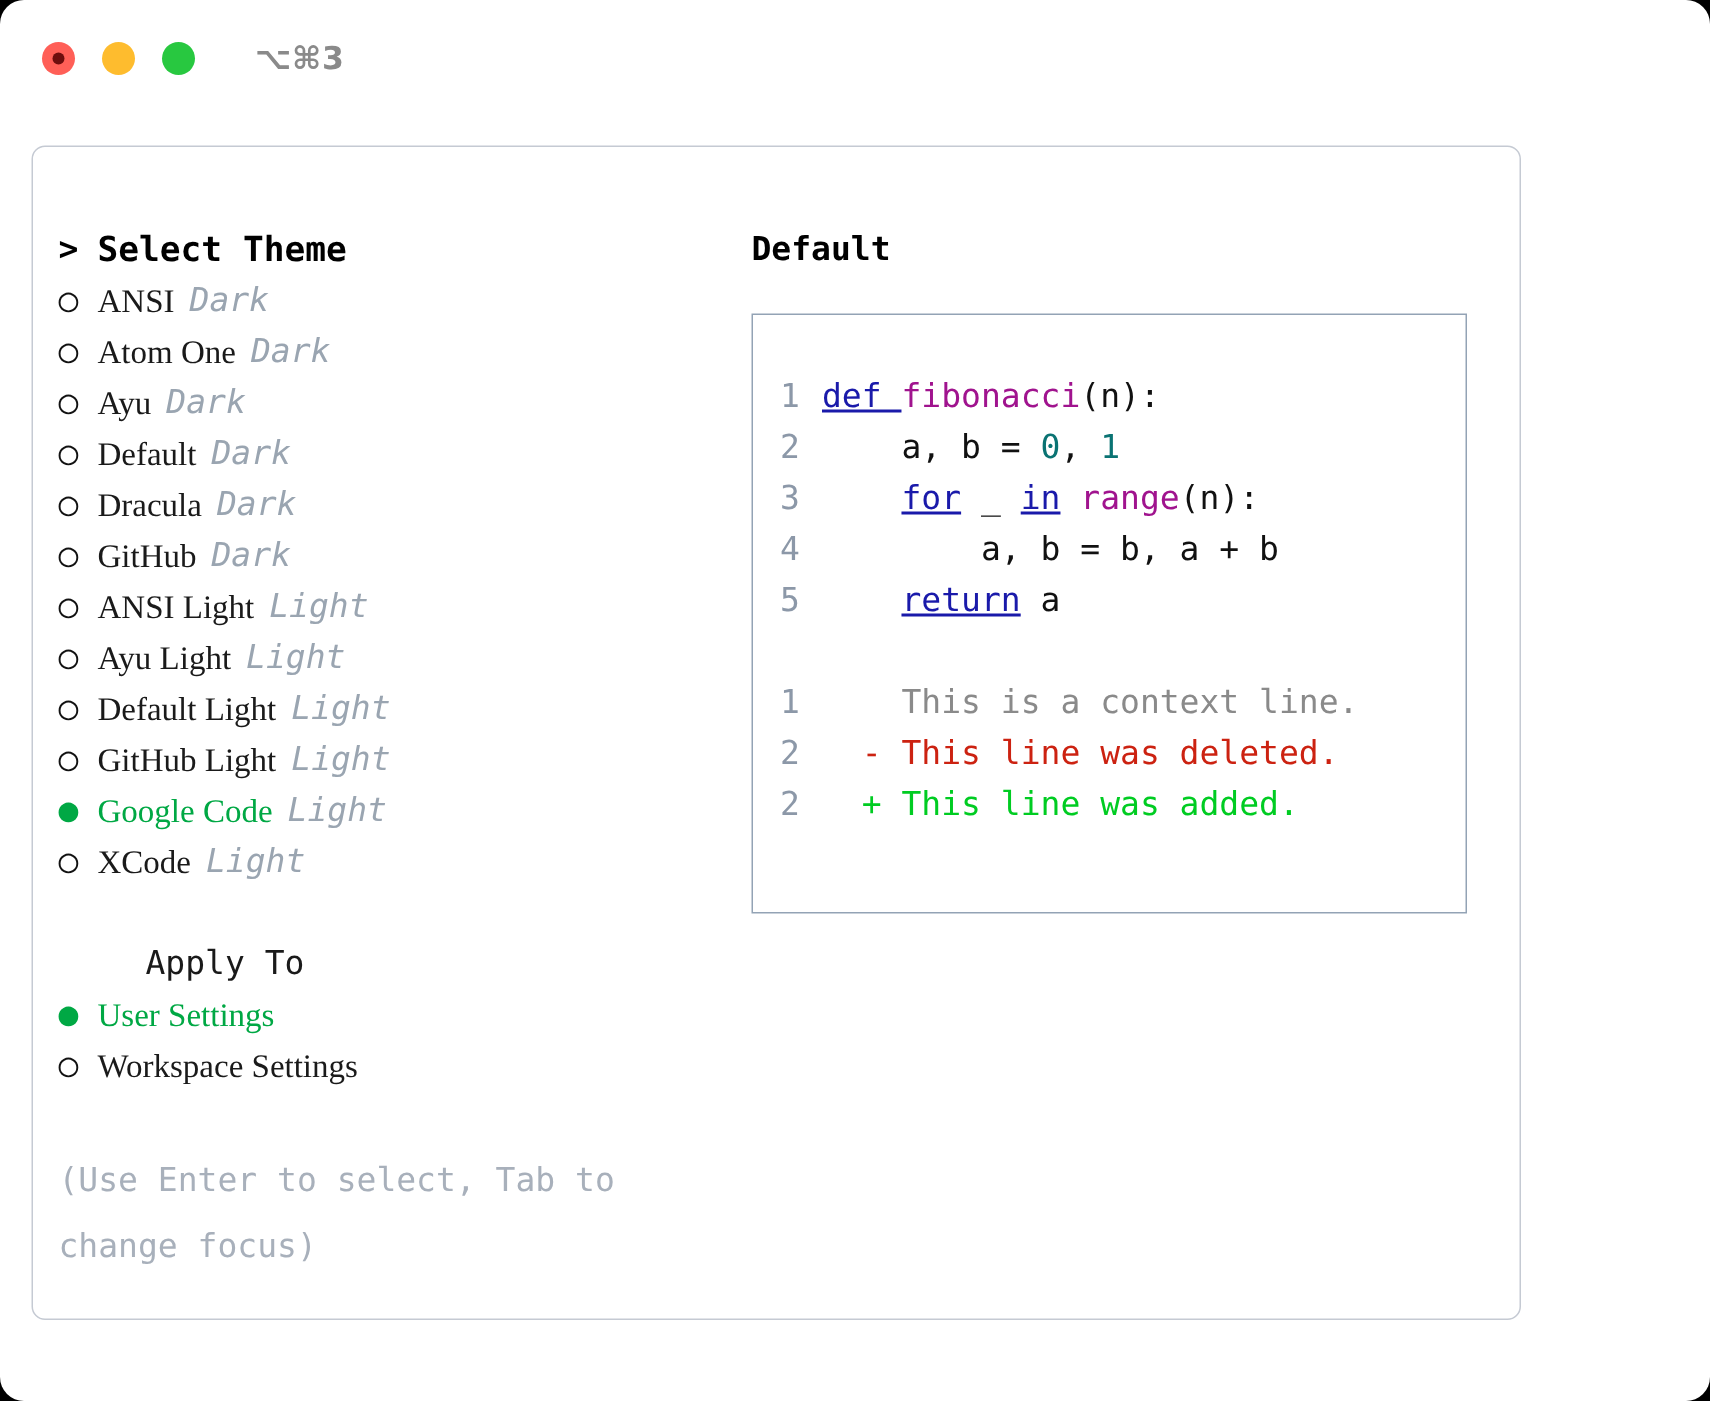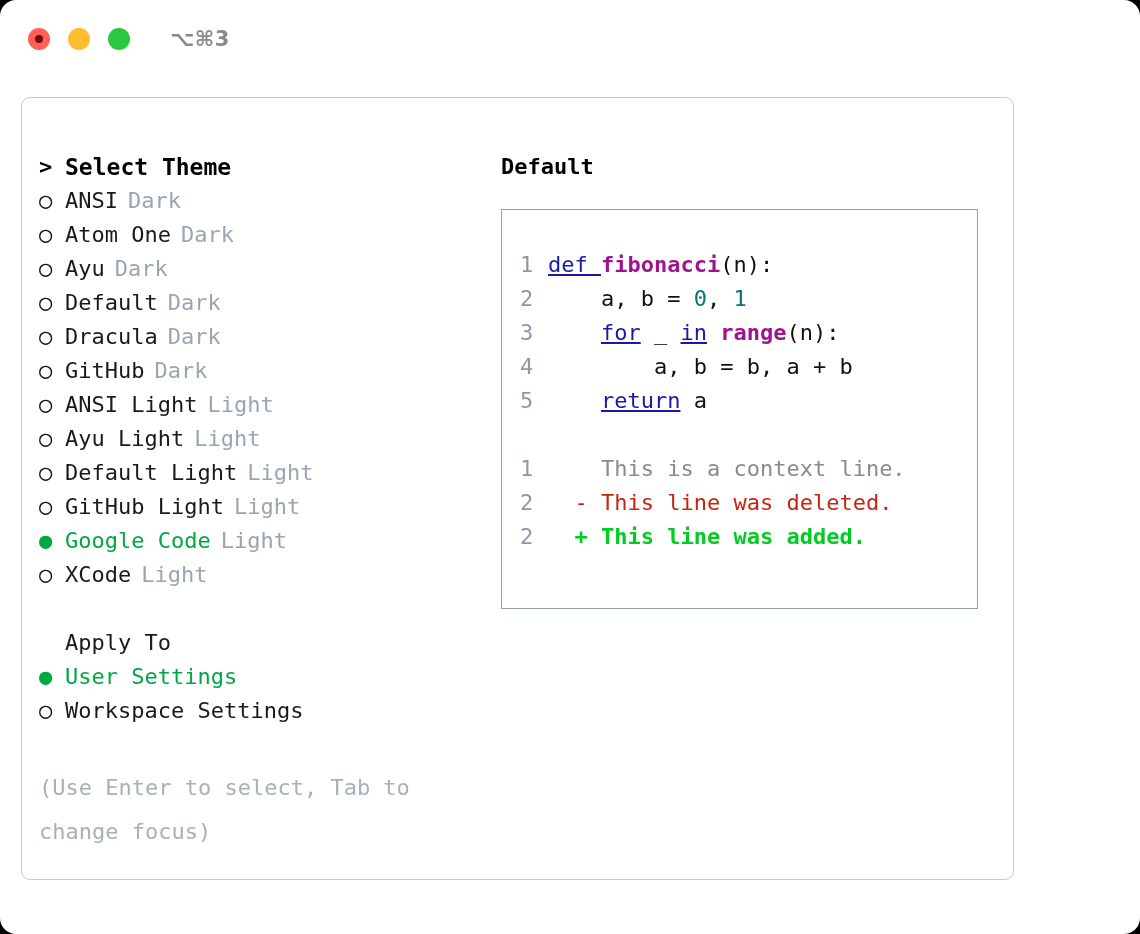--- a/index.html
+++ b/index.html
@@ -101,31 +101,32 @@
   .marker {
     display: inline-block;
     width: 26px;
     flex: 0 0 26px;
     font-size: 22px;
     color: #111111;
   }
   .marker.selected { color: #00a844; }
   .marker.caret { font-weight: 700; color: #000000; }
 
-  .label        { color: #1a1a1a; }
+  .label        { color: #1a1a1a; font-family: Liberation Serif, serif; }
   .label.sel    { color: #00a844; }
-  .variant      { color: #9aa5b1; margin-left: 10px; }
+  .variant      { color: #9aa5b1; margin-left: 10px; font-style: italic; }
   .hdr {
     font-weight: 700;
     color: #000000;
     font-size: 23px;
   }
   .hdr-plain {
     color: #1a1a1a;
     font-size: 22px;
+    margin-left: 32px;
   }
 
   #spacer-1 { height: 34px; }
   #spacer-2 { height: 34px; }
 
   #help {
     margin-top: 4px;
     font-size: 22px;
     color: #a8b0bb;
     line-height: 44px;
@@ -166,29 +167,29 @@
   .gutter {
     display: inline-block;
     width: 28px;
     flex: 0 0 28px;
     color: #8c98a8;
     text-align: left;
   }
   .codetext { white-space: pre; }
 
   .tok-kw   { color: #1a1aaa; text-decoration: underline; }
-  .tok-fn   { color: #a0138e; font-weight: bold; }
+  .tok-fn   { color: #a0138e; }
   .tok-num  { color: #0a7373; }
   .tok-pln  { color: #111111; }
 
   .gap-line { height: 34px; }
 
   .diff-ctx { color: #8a8a8a; }
   .diff-del { color: #cc2211; }
-  .diff-add { color: #00cc22; font-weight: bold; }
+  .diff-add { color: #00cc22; }
 </style>
 </head>
 <body>
 
 <div id="window">
 
   <div id="titlebar">
     <div class="light red">
         <span class="dot"></span>
       </div>

